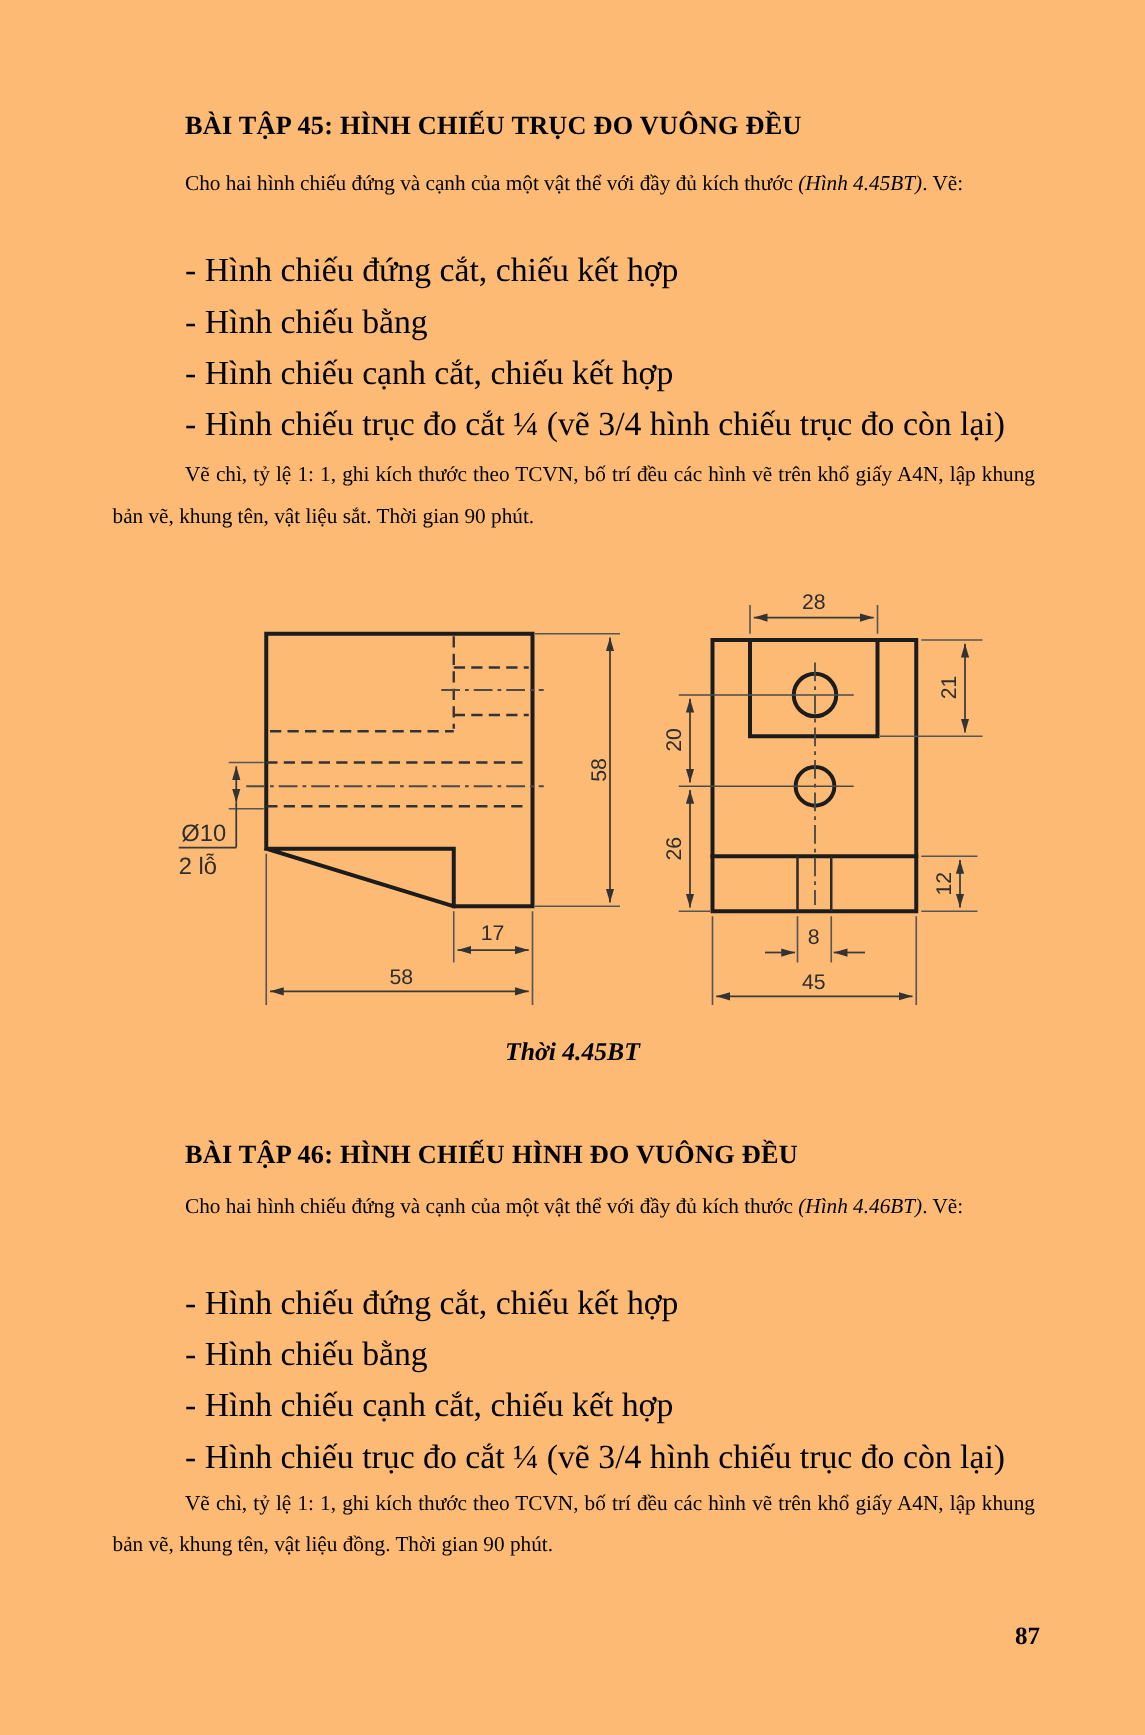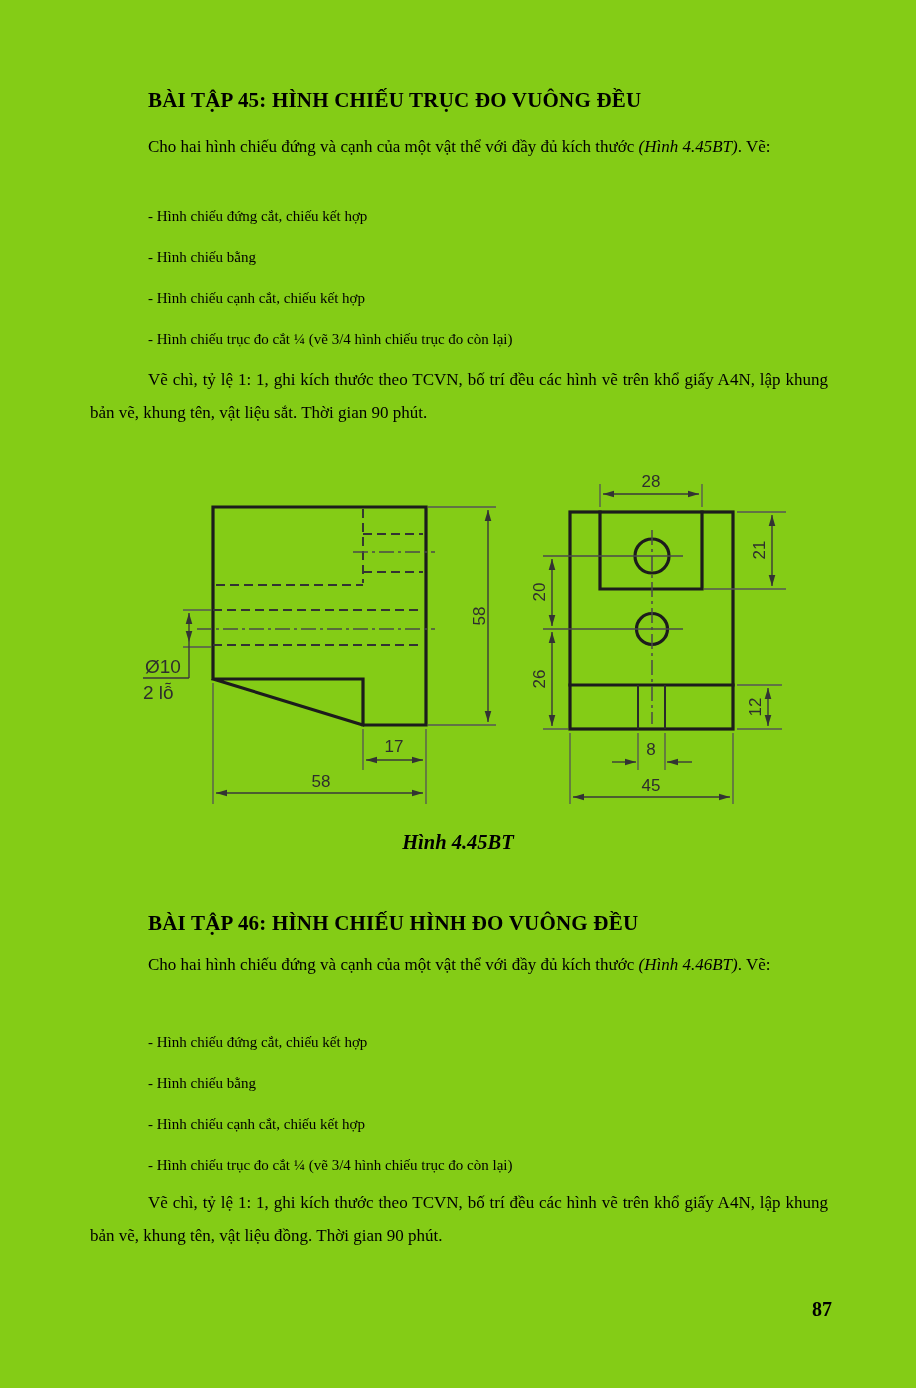--- a/index.html
+++ b/index.html
@@ -1,23 +1,23 @@
 <!DOCTYPE html>
 <html><head>
 <meta charset="utf-8">
 <style>
   html,body{margin:0;padding:0;background:#ffffff;}
-  .page{position:relative;width:916px;height:1388px;background:#84cc16;color:#000;
+  .page{position:relative;width:916px;height:1388px;background:#fdba74;color:#000;
         font-family:"Liberation Serif", serif;overflow:hidden;}
   .abs{position:absolute;}
   .heading{left:90px;width:738px;font-weight:bold;font-size:21px;text-indent:58px;
            letter-spacing:.2px;white-space:nowrap;}
   .para{left:90px;width:738px;font-size:17px;line-height:33px;text-align:justify;
         text-indent:58px;}
-  .bullets{left:148px;width:690px;font-size:15px;line-height:41px;}
+  .bullets{left:148px;width:690px;font-size:27px;line-height:41px;}
   .caption{left:0;width:916px;text-align:center;font-weight:bold;font-style:italic;
            font-size:20.5px;}
   .pagenum{right:84px;top:1298px;font-weight:bold;font-size:20px;text-align:center;}
   .ref{font-style:italic;}
   .fig{left:90px;top:452px;}
   
   .thick{stroke:#1c1c1c;stroke-width:3.2;fill:none;stroke-linecap:square;}
   .med{stroke:#2a2a2a;stroke-width:2;fill:none;}
   .hid{stroke:#333;stroke-width:1.9;fill:none;stroke-dasharray:9 5;}
   .cen{stroke:#4a4a4a;stroke-width:1.5;fill:none;stroke-dasharray:15 4 3 4;}
@@ -113,21 +113,21 @@
         <text class="dtx" x="669" y="104" text-anchor="middle" transform="rotate(-90 669 98)">21</text>
         <text class="dtx" x="449" y="146" text-anchor="middle" transform="rotate(-90 449 140)">20</text>
         <text class="dtx" x="449" y="233" text-anchor="middle" transform="rotate(-90 449 227)">26</text>
         <text class="dtx" x="665" y="261" text-anchor="middle" transform="rotate(-90 665 255)">12</text>
         <text class="dtx" x="561" y="303" text-anchor="middle">8</text>
         <text class="dtx" x="561" y="339" text-anchor="middle">45</text>
       </g>
     </svg>
   </div>
 
-  <div class="abs caption" style="top:831px">Hình 4.45BT</div>
+  <div class="abs caption" style="top:831px">Thời 4.45BT</div>
 
   <div class="abs heading" style="top:911px">BÀI TẬP 46: HÌNH CHIẾU HÌNH ĐO VUÔNG ĐỀU</div>
 
   <div class="abs para" style="top:948px"><span>Cho hai hình chiếu đứng và cạnh của một vật thể với đầy đủ kích thước </span><span class="ref">(Hình 4.46BT)</span><span>. Vẽ:</span></div>
 
   <div class="abs bullets" style="top:1022px">
     <div>- Hình chiếu đứng cắt, chiếu kết hợp</div>
     <div>- Hình chiếu bằng</div>
     <div>- Hình chiếu cạnh cắt, chiếu kết hợp</div>
     <div>- Hình chiếu trục đo cắt ¼ (vẽ 3/4 hình chiếu trục đo còn lại)</div>

